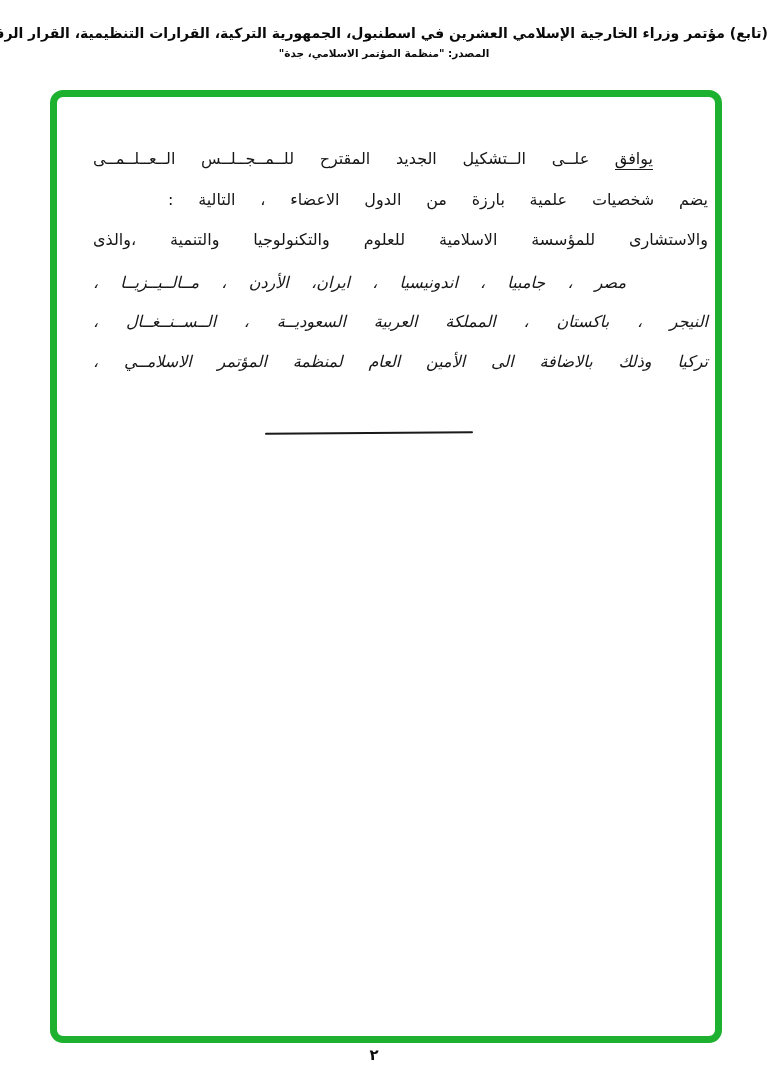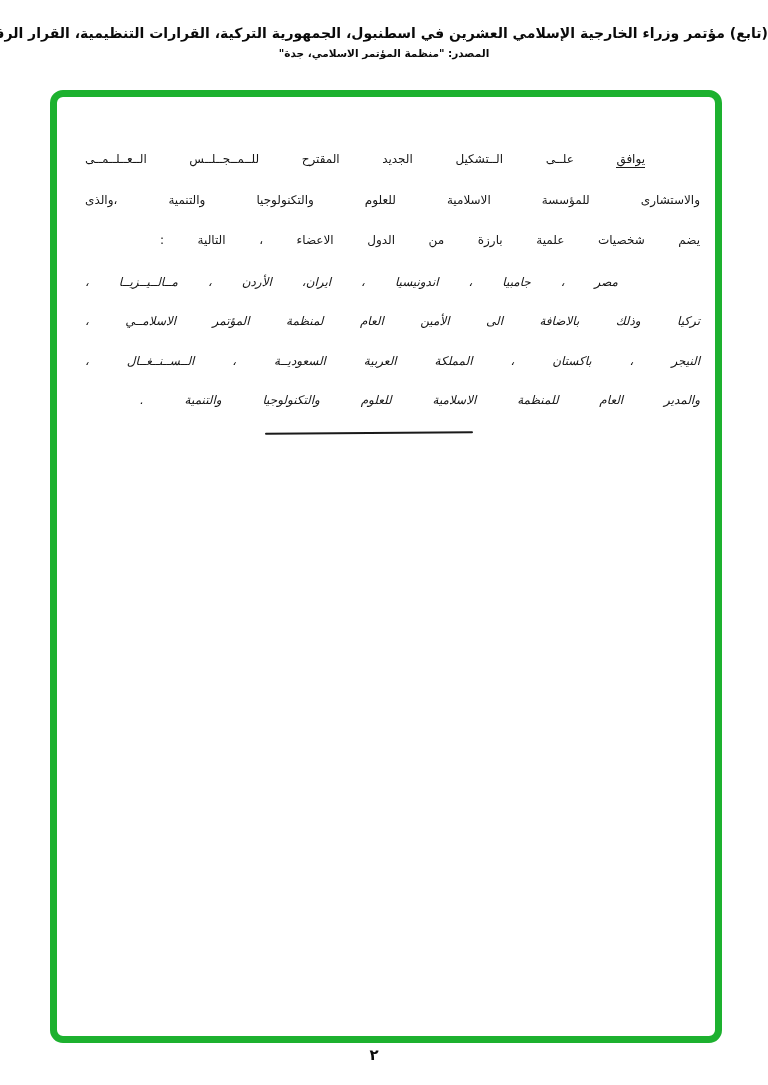--- a/index.html
+++ b/index.html
@@ -29,23 +29,23 @@
     position:absolute; left:50px; top:90px;
     width:672px; height:953px;
     box-sizing:border-box;
     border:7px solid #1db12f;
     border-radius:13px;
     background:transparent;
   }
 
   
   .textblock {
-    position:absolute; left:85px; top:139px; width:615px;
+    position:absolute; left:93px; top:139px; width:615px;
     direction:rtl;
-    font-size:12px;
+    font-size:16px;
     color:#161616;
   }
   .line {
     height:40.5px; line-height:40.5px;
     text-align:justify;
     text-align-last:justify;
     text-justify:inter-word;
   }
   .para2 { margin-top:2px; }
   .para2 .line { height:39.5px; line-height:39.5px;font-style:italic; }
@@ -82,27 +82,26 @@
 <div class="header">
   <div class="h1">(تابع) مؤتمر وزراء الخارجية الإسلامي العشرين في اسطنبول، الجمهورية التركية، القرارات التنظيمية، القرار الرقم ٢٠/٢-أت</div>
   <div class="h2">المصدر: "منظمة المؤتمر الاسلامي، جدة"</div>
 </div>
 
 <div class="greenbox"></div>
 
 <div class="textblock">
   <div class="para1">
     <div class="line indent-r-55"><span class="ul">يوافق</span><span> علــى الــتشكيل الجديد المقترح للــمــجــلــس الــعــلــمــى</span></div>
+    <div class="line end-l-75">يضم شخصيات علمية بارزة من الدول الاعضاء ، التالية :</div>
     <div class="line">والاستشارى للمؤسسة الاسلامية للعلوم والتكنولوجيا والتنمية ،والذى</div>
-    <div class="line end-l-75">يضم شخصيات علمية بارزة من الدول الاعضاء ، التالية :</div>
   </div>
 
   <div class="para2">
     <div class="line indent-r-82">مصر ، جامبيا ، اندونيسيا ، ايران، الأردن ، مــالــيــزيــا ،</div>
+    <div class="line">النيجر ، باكستان ، المملكة العربية السعوديــة ، الــســنــغــال ،</div>
     <div class="line">تركيا وذلك بالاضافة الى الأمين العام لمنظمة المؤتمر الاسلامــي ،</div>
-    <div class="line">النيجر ، باكستان ، المملكة العربية السعوديــة ، الــســنــغــال ،</div>
-    <div class="line end-l-55">والمدير العام للمنظمة الاسلامية للعلوم والتكنولوجيا والتنمية .</div>
   </div>
 </div>
 
 <div class="divider"></div>
 
 <div class="pagenum">٢</div>
 
 </body></html>

